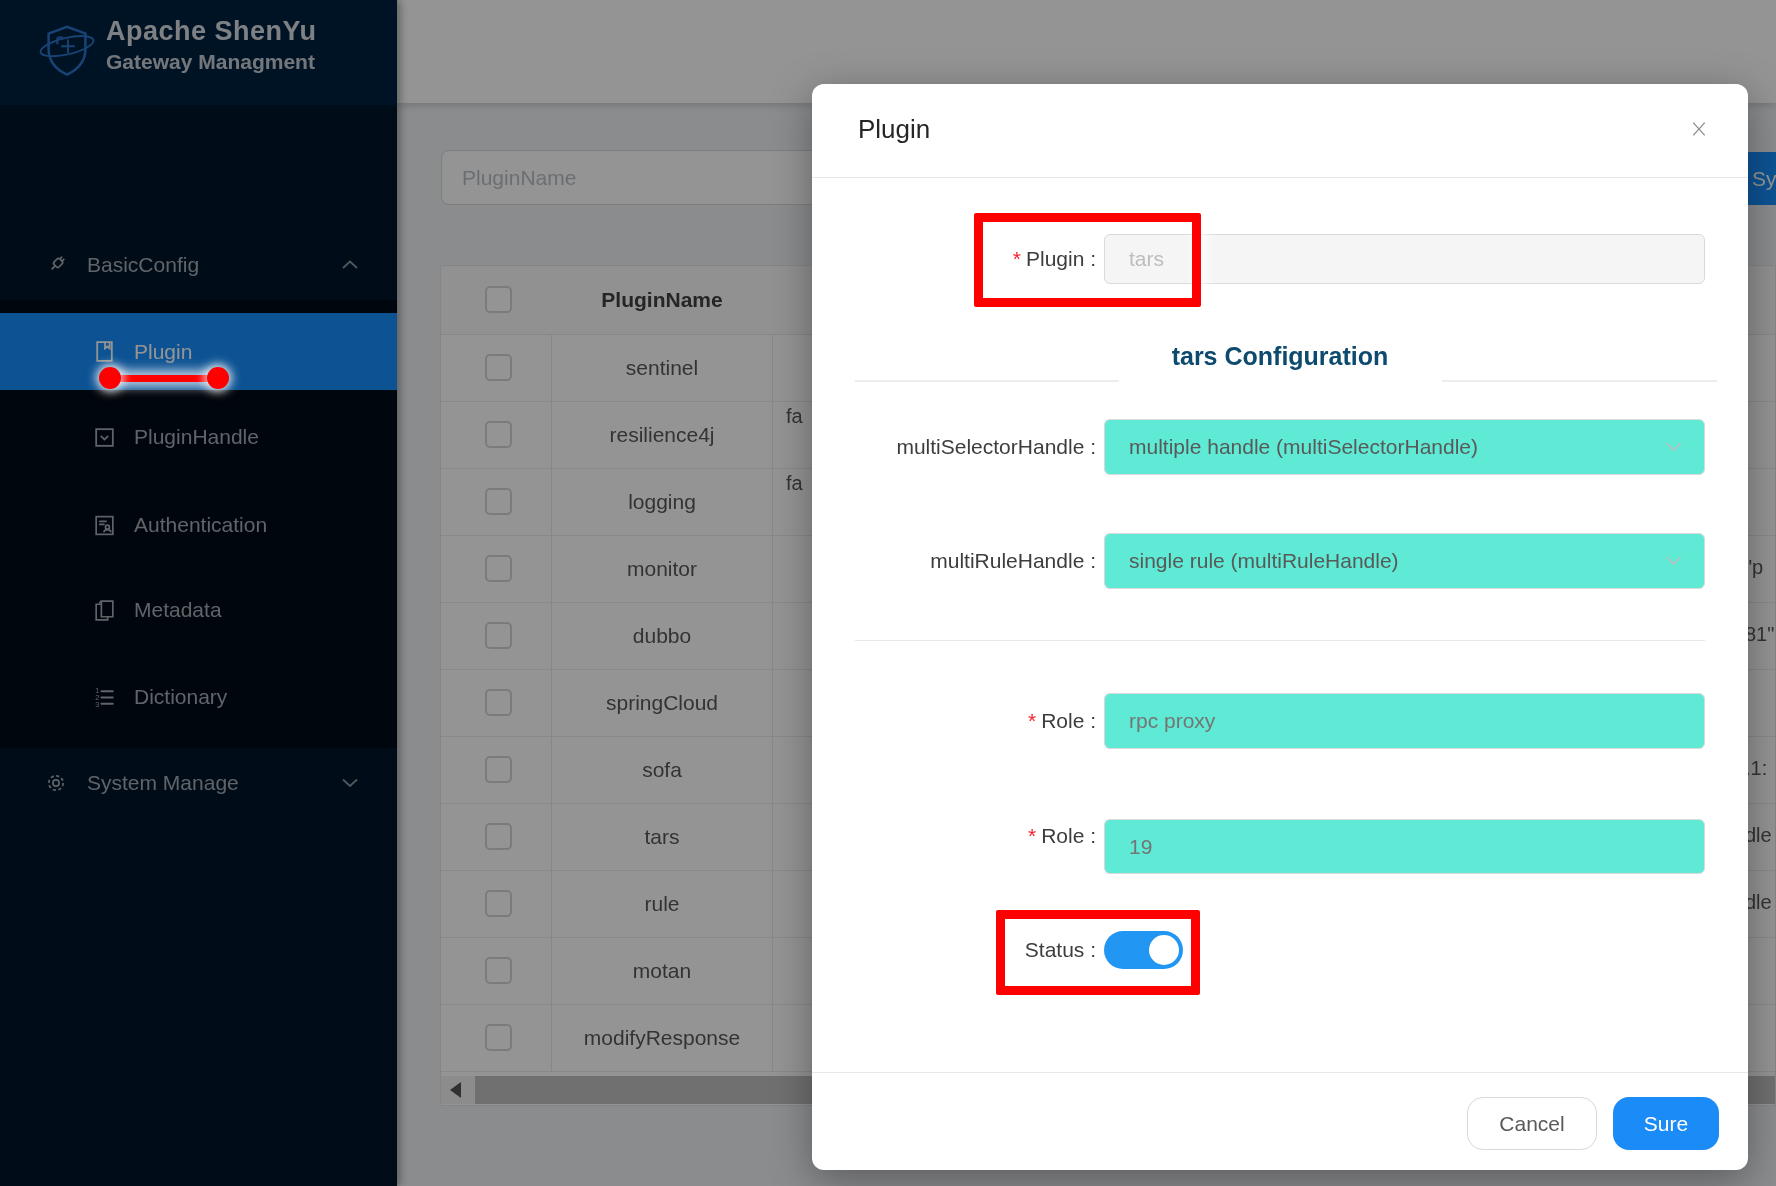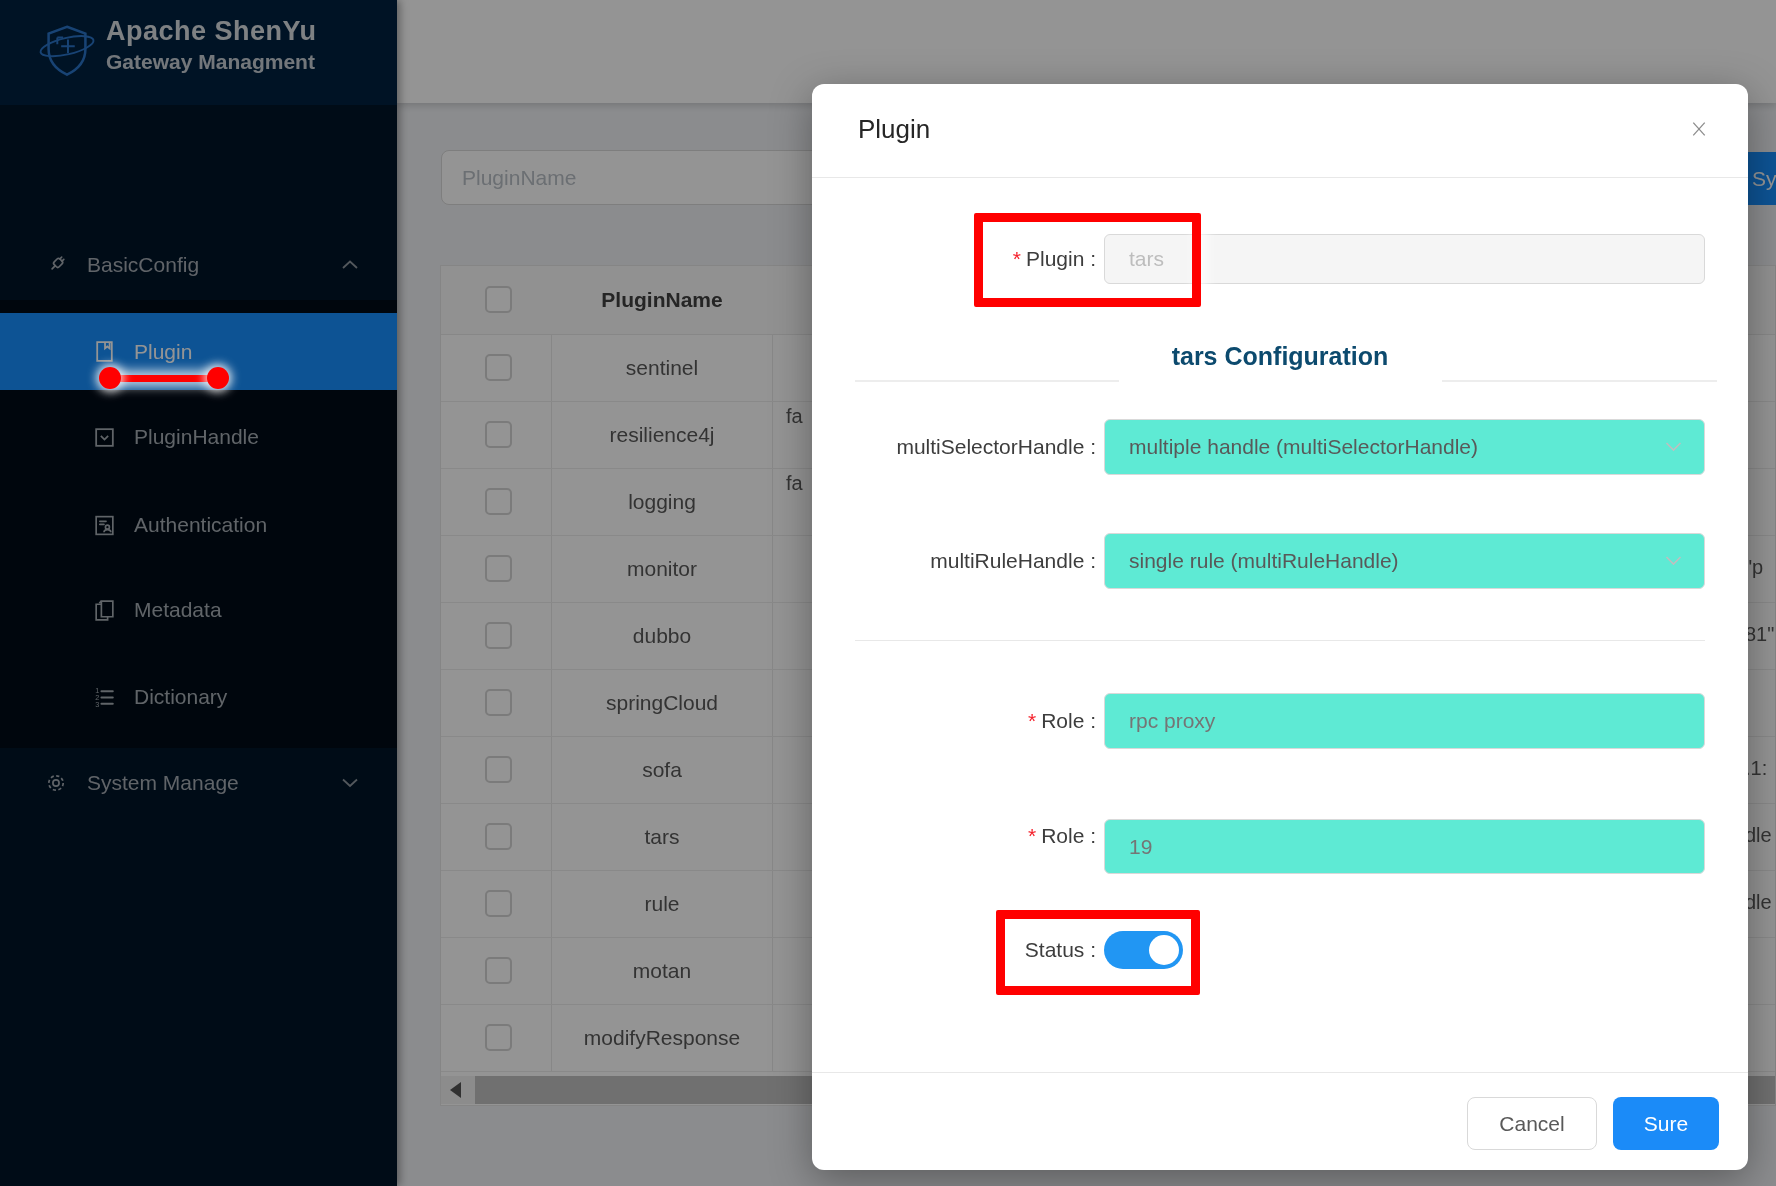--- a/index.html
+++ b/index.html
@@ -75,21 +75,21 @@
   .sel-chev{position:absolute;right:22px;top:50%;transform:translateY(-50%);display:flex;}
   .sect-title{position:absolute;left:0;top:258px;width:100%;text-align:center;font-size:25px;
     font-weight:700;color:#0c4a6e;}
   .divseg{position:absolute;top:296px;height:2px;background:#ededed;}
   .fulldiv{position:absolute;left:43px;top:556px;width:850px;height:1px;background:#e8e8e8;}
   .toggle{position:absolute;left:292px;top:847px;width:79px;height:38px;border-radius:19px;
     background:#2196f3;border:none;cursor:pointer;}
   .toggle .knob{position:absolute;right:4px;top:4px;width:30px;height:30px;border-radius:50%;
     background:#fff;}
   .m-foot-div{position:absolute;left:0;top:988px;width:100%;height:1px;background:#e8e8e8;}
-  .btn{position:absolute;top:1013px;height:53px;border-radius:8px;font-size:21px;
+  .btn{position:absolute;top:1013px;height:53px;border-radius:16px;font-size:21px;
     font-family:inherit;cursor:pointer;display:flex;align-items:center;justify-content:center;}
   .btn.cancel{left:655px;width:130px;background:#fff;border:1px solid #d9d9d9;color:#595959;}
   .btn.sure{left:801px;width:106px;background:#1b8bf8;border:none;color:#fff;}
 
   
   .anno{z-index:200;pointer-events:none;}
   .rbox{border:9px solid #ff0000;box-sizing:border-box;border-radius:2px;
     box-shadow:0 0 14px 5px rgba(255,255,255,.85), inset 0 0 10px rgba(255,255,255,.6);}
   .rline{left:110px;top:375px;width:108px;height:7px;background:#ff0000;border-radius:4px;
     box-shadow:0 0 12px 4px rgba(255,255,255,.8);}

